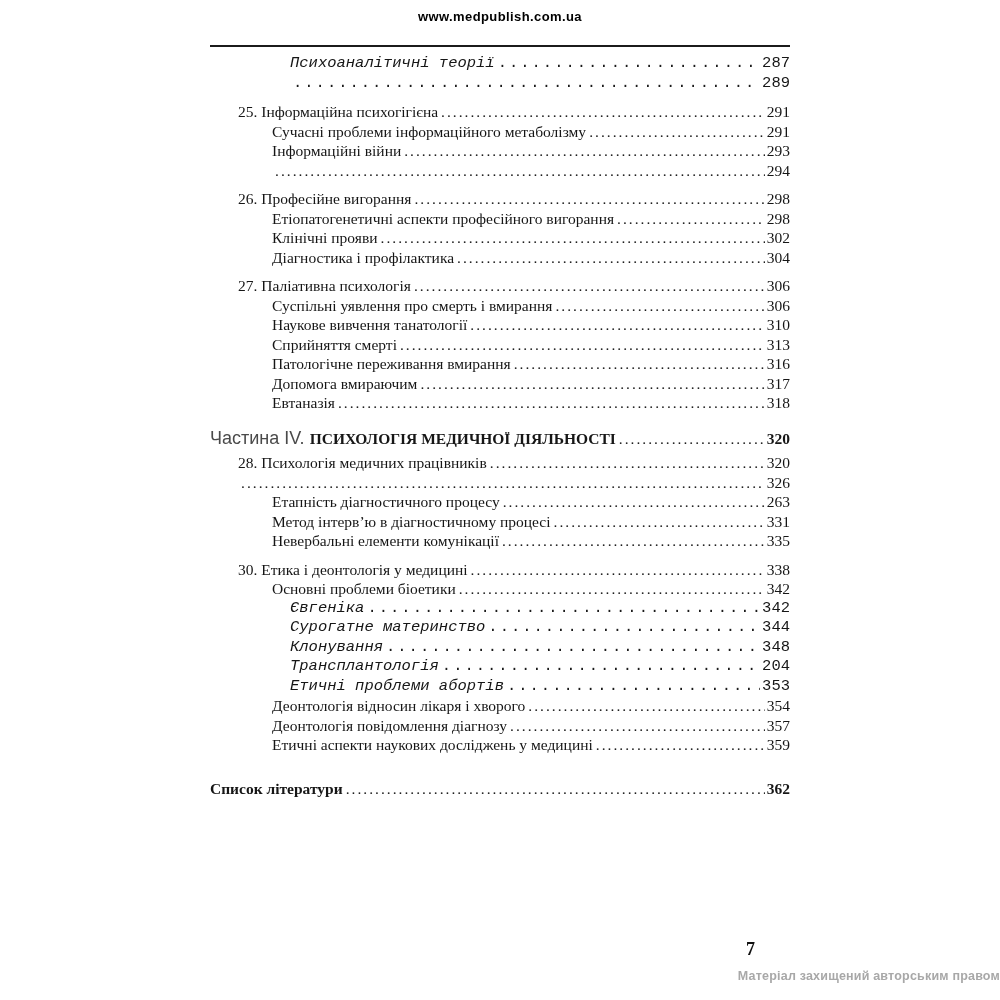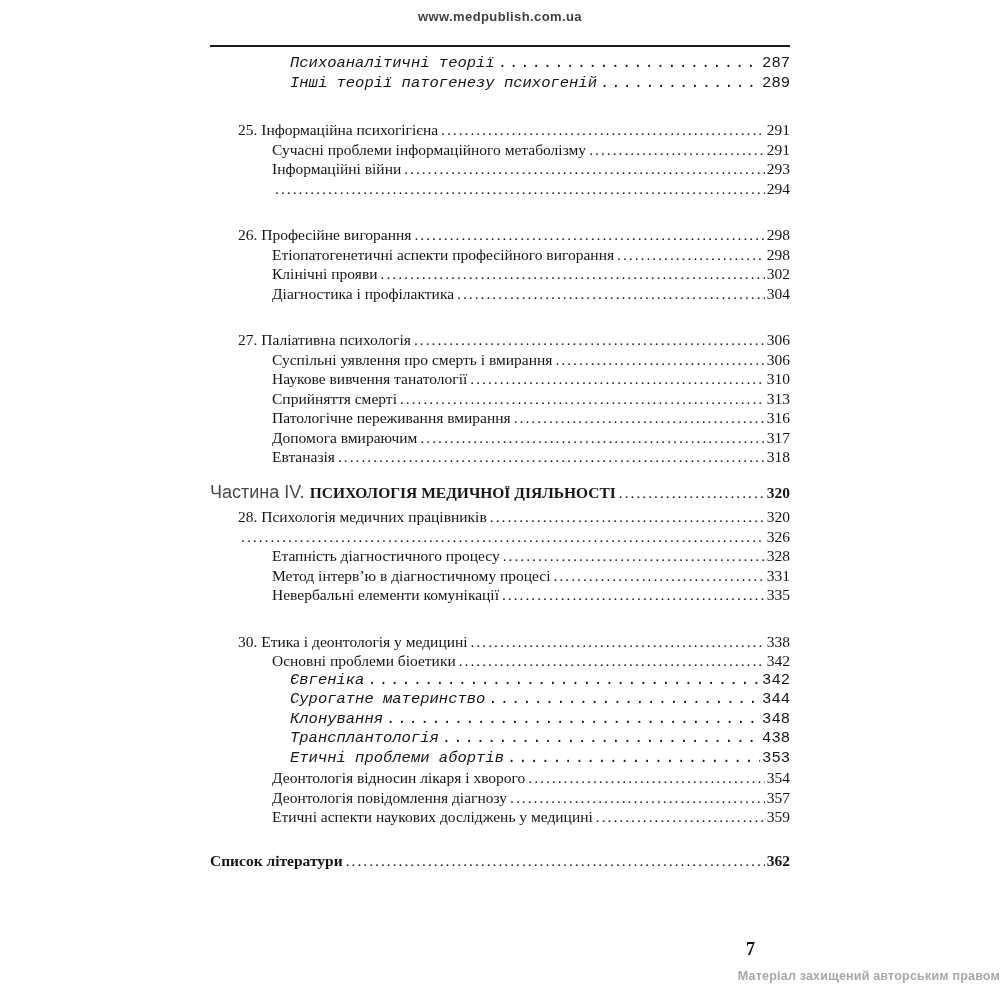--- a/index.html
+++ b/index.html
@@ -15,21 +15,21 @@
     position: absolute; inset: 0;
     background: #ffffff;
   }
   .page-header {
     position: absolute; top: 7px; left: 0; width: 100%;
     text-align: center;
   }
   .header-url {
     font-family: "Liberation Sans", sans-serif;
     font-size: 13px; font-weight: bold;
-    color: #404040; letter-spacing: 0.4px; margin-top: 24px;
+    color: #000000; letter-spacing: 0.4px; margin-top: 24px;
   }
   .content {
     position: absolute; left: 210px; top: 45px; width: 580px;
   }
   .header-rule {
     border-top: 2px solid #1b1b1b;
     margin-bottom: 7px;
   }
   .toc-row {
     display: flex; align-items: baseline;
@@ -50,21 +50,21 @@
   .italic .t { font-style: italic; }
   .bold .t, .bold .pg { font-weight: bold; }
   .part { margin-bottom: 5px; }
   .part .t-main { font-weight: bold; }
   .part .pg { font-weight: bold; }
   .part .t-prefix {
     font-family: "Liberation Sans", sans-serif;
     font-size: 18px; color: #4a4a4a;
     padding-right: 5px;
   }
-  .gap-s { margin-top: 27px; }
+  .gap-s { margin-top: 9px; }
   .gap-m { margin-top: 16px; }
   .gap-l { margin-top: 24px; text-align: right; }
   .pagenum-row {
     position: absolute; top: 939px; left: 210px; width: 545px;
     text-align: right;
   }
   .pagenum {
     font-family: "Liberation Serif", serif;
     font-size: 18px; font-weight: bold; color: #111;
   }
@@ -90,21 +90,20 @@
 
   <div class="content">
     <div class="header-rule"></div>
     <div id="toc">
         <div class="toc-row lvl3 italic">
           <span class="t">Психоаналітичні теорії</span>
           <span class="leader" aria-hidden="true">....................................................................................................................................................................................................................................................................</span>
           <span class="pg">287</span>
         </div>
         <div class="toc-row lvl3 italic">
-          <span class="t">Інші теорії патогенезу психогеній</span>
           <span class="leader" aria-hidden="true">....................................................................................................................................................................................................................................................................</span>
           <span class="pg">289</span>
         </div>
         <div class="toc-row lvl1 gap-s">
           <span class="t">25. Інформаційна психогігієна</span>
           <span class="leader" aria-hidden="true">....................................................................................................................................................................................................................................................................</span>
           <span class="pg">291</span>
         </div>
         <div class="toc-row lvl2">
           <span class="t">Сучасні проблеми інформаційного метаболізму</span>
@@ -185,21 +184,21 @@
           <span class="leader" aria-hidden="true">....................................................................................................................................................................................................................................................................</span>
           <span class="pg">320</span>
         </div>
         <div class="toc-row lvl1">
           <span class="leader" aria-hidden="true">....................................................................................................................................................................................................................................................................</span>
           <span class="pg">326</span>
         </div>
         <div class="toc-row lvl2">
           <span class="t">Етапність діагностичного процесу</span>
           <span class="leader" aria-hidden="true">....................................................................................................................................................................................................................................................................</span>
-          <span class="pg">328</span>
+          <span class="pg">263</span>
         </div>
         <div class="toc-row lvl2">
           <span class="t">Метод інтерв’ю в діагностичному процесі</span>
           <span class="leader" aria-hidden="true">....................................................................................................................................................................................................................................................................</span>
           <span class="pg">331</span>
         </div>
         <div class="toc-row lvl2">
           <span class="t">Невербальні елементи комунікації</span>
           <span class="leader" aria-hidden="true">....................................................................................................................................................................................................................................................................</span>
           <span class="pg">335</span>
@@ -225,21 +224,21 @@
           <span class="pg">344</span>
         </div>
         <div class="toc-row lvl3 italic">
           <span class="t">Клонування</span>
           <span class="leader" aria-hidden="true">....................................................................................................................................................................................................................................................................</span>
           <span class="pg">348</span>
         </div>
         <div class="toc-row lvl3 italic">
           <span class="t">Трансплантологія</span>
           <span class="leader" aria-hidden="true">....................................................................................................................................................................................................................................................................</span>
-          <span class="pg">438</span>
+          <span class="pg">204</span>
         </div>
         <div class="toc-row lvl3 italic">
           <span class="t">Етичні проблеми абортів</span>
           <span class="leader" aria-hidden="true">....................................................................................................................................................................................................................................................................</span>
           <span class="pg">353</span>
         </div>
         <div class="toc-row lvl2">
           <span class="t">Деонтологія відносин лікаря і хворого</span>
           <span class="leader" aria-hidden="true">....................................................................................................................................................................................................................................................................</span>
           <span class="pg">354</span>

